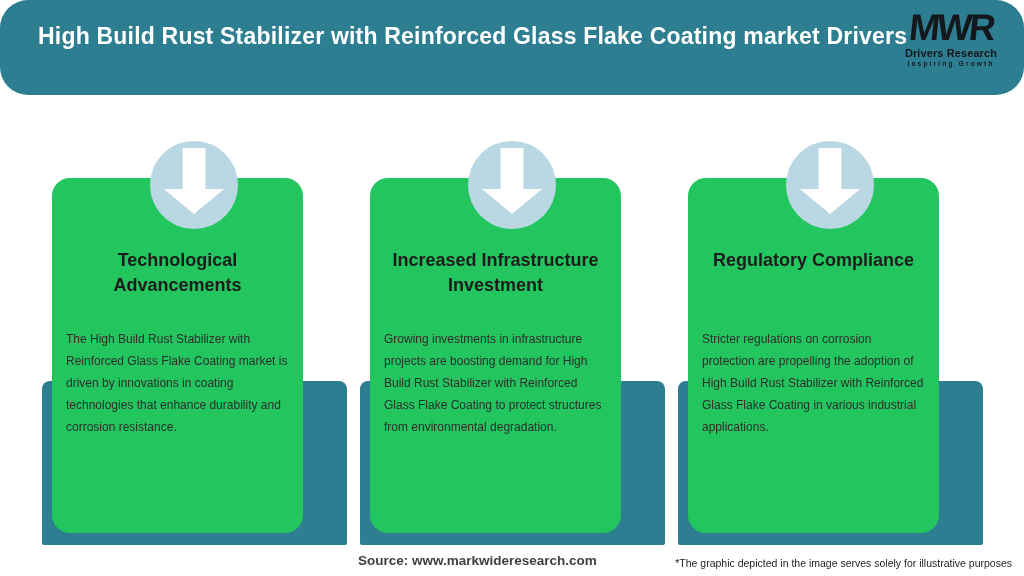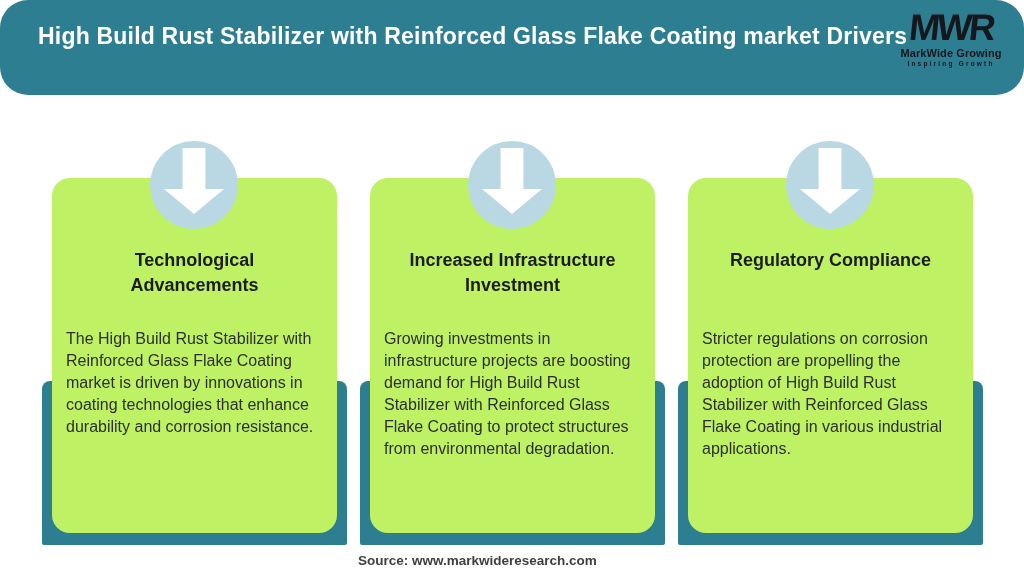--- a/index.html
+++ b/index.html
@@ -65,43 +65,43 @@
     background: #2E7E91;
     border-radius: 8px 8px 2px 2px;
   }
   .card-backdrop.b1 { left: 42px; }
   .card-backdrop.b2 { left: 360px; }
   .card-backdrop.b3 { left: 678px; }
 
   .card-body {
     position: absolute;
     top: 178px;
-    width: 285px; height: 355px;
-    background: #bef264;
+    width: 251px; height: 355px;
+    background: #22c55e;
     border-radius: 18px;
   }
   .card-body.c1 { left: 52px; }
   .card-body.c2 { left: 370px; }
   .card-body.c3 { left: 688px; }
 
   .card-title {
     position: absolute;
     top: 70px; left: 20px; right: 20px;
     margin: 0;
     text-align: center;
     font-size: 18px;
     font-weight: bold;
     line-height: 1.4;
     color: #1c1c1c;
   }
   .card-desc {
     position: absolute;
     top: 150px; left: 14px; right: 12px;
     margin: 0;
-    font-size: 16px;
+    font-size: 12px;
     line-height: 22px;
     color: #2e2e2e;
   }
 
   .arrow-badge {
     position: absolute;
     top: 141px;
     width: 88px; height: 88px;
     border-radius: 50%;
     background: #B9D8E4;
@@ -136,21 +136,21 @@
 </style>
 </head>
 <body>
 
 <div class="canvas">
 
   <div class="header-bar">
     <h1 class="page-title">High Build Rust Stabilizer with Reinforced Glass Flake Coating market Drivers</h1>
     <div class="brand-logo">
       <div class="logo-mark">MWR</div>
-      <div class="logo-name">MarkWide Growing</div>
+      <div class="logo-name">Drivers Research</div>
       <div class="logo-tagline">Inspiring Growth</div>
     </div>
   </div>
 
   <div class="card-backdrop b1"></div>
   <div class="card-backdrop b2"></div>
   <div class="card-backdrop b3"></div>
 
   <div class="card-body c1">
     <h2 class="card-title">Technological Advancements</h2>
@@ -171,14 +171,15 @@
     <div class="down-arrow"></div>
   </div>
   <div class="arrow-badge a2">
     <div class="down-arrow"></div>
   </div>
   <div class="arrow-badge a3">
     <div class="down-arrow"></div>
   </div>
 
   <div class="source-text">Source: www.markwideresearch.com</div>
+  <div class="disclaimer-text">*The graphic depicted in the image serves solely for illustrative purposes</div>
 
 </div>
 
 </body></html>

